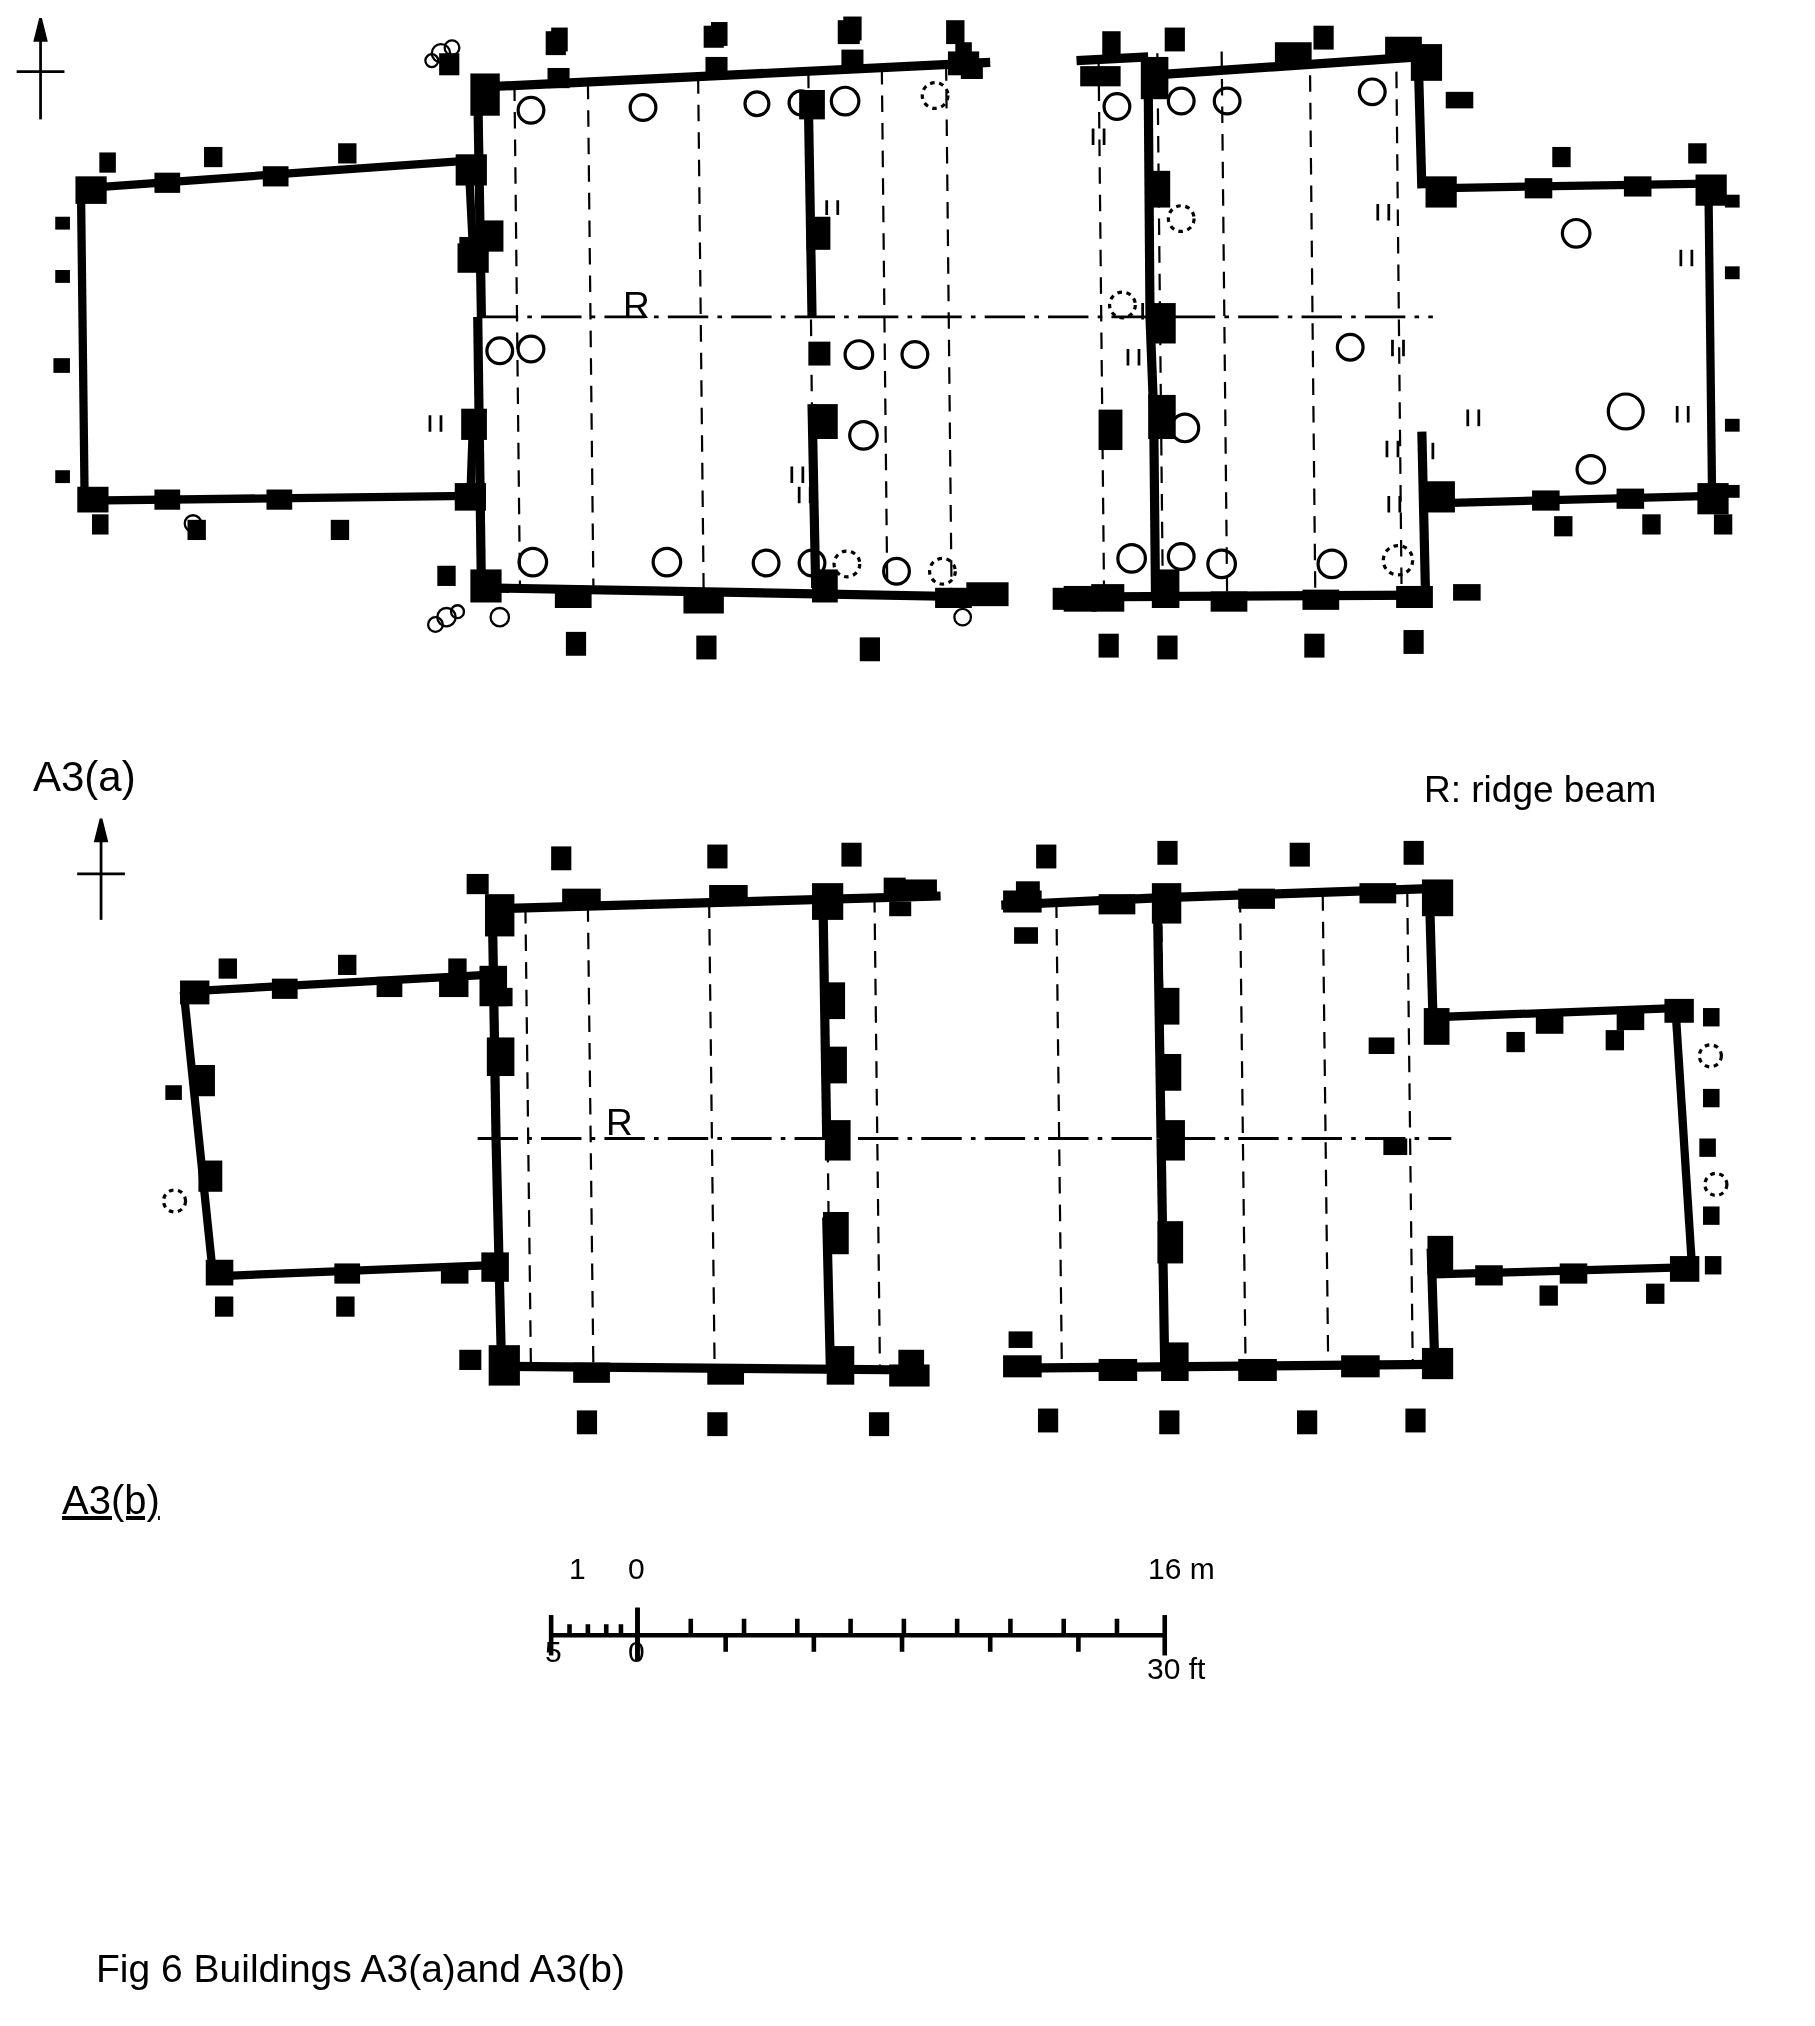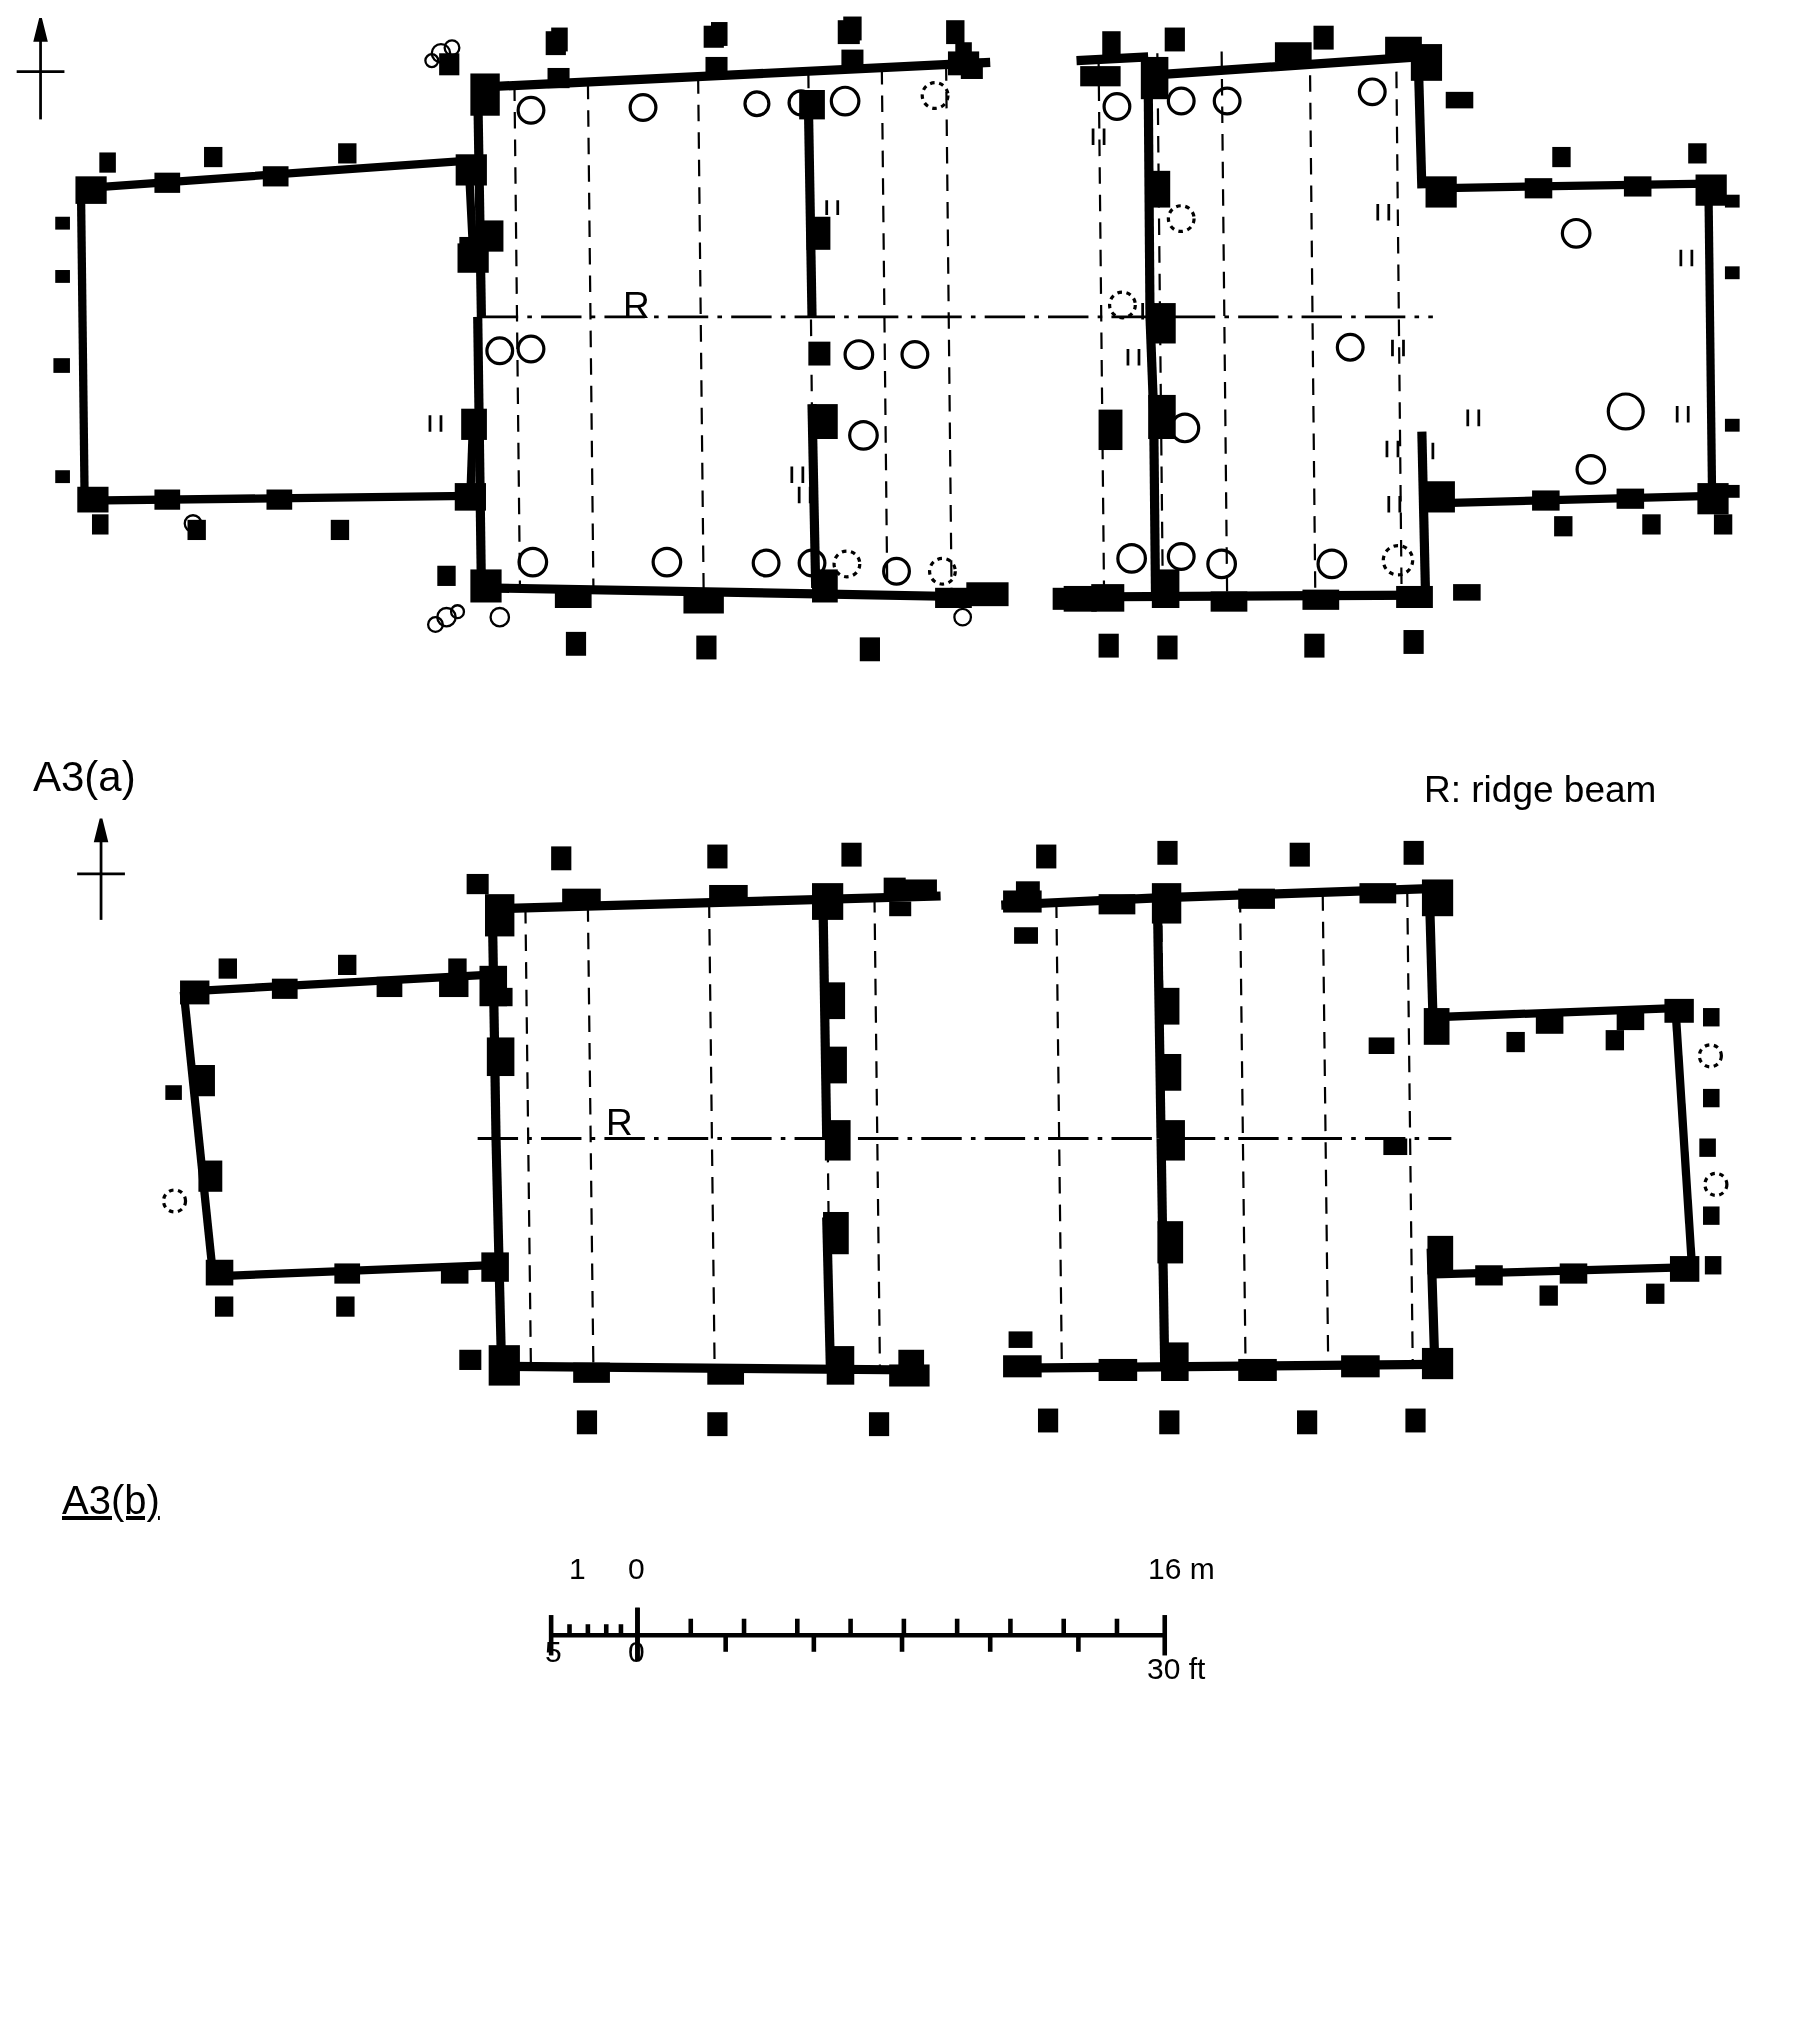--- a/index.html
+++ b/index.html
@@ -534,15 +534,16 @@
     </g>
   </svg>
 
   <div class="scale-label" id="scale-m-left">1</div>
   <div class="scale-label" id="scale-zero-top">0</div>
   <div class="scale-label" id="scale-m-right">16 m</div>
   <div class="scale-label" id="scale-ft-left">5</div>
   <div class="scale-label" id="scale-zero-bot">0</div>
   <div class="scale-label" id="scale-ft-right">30 ft</div>
 
+  <div class="label" id="label-caption">Fig 6 Buildings A3(a)and A3(b)</div>
 
 </div>
 
 
 </body></html>

